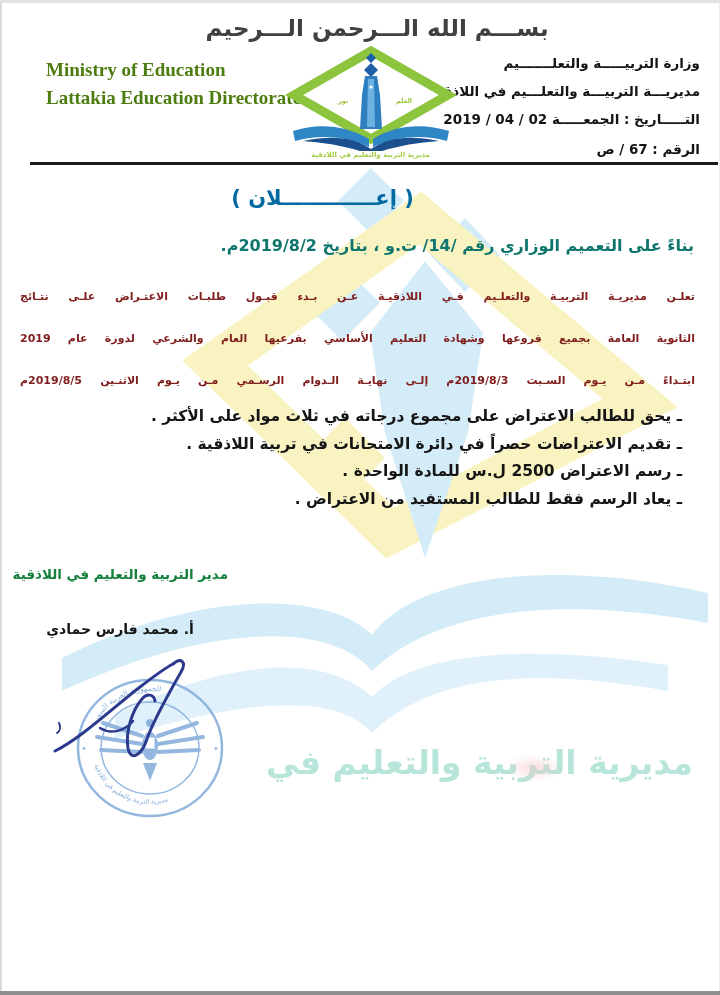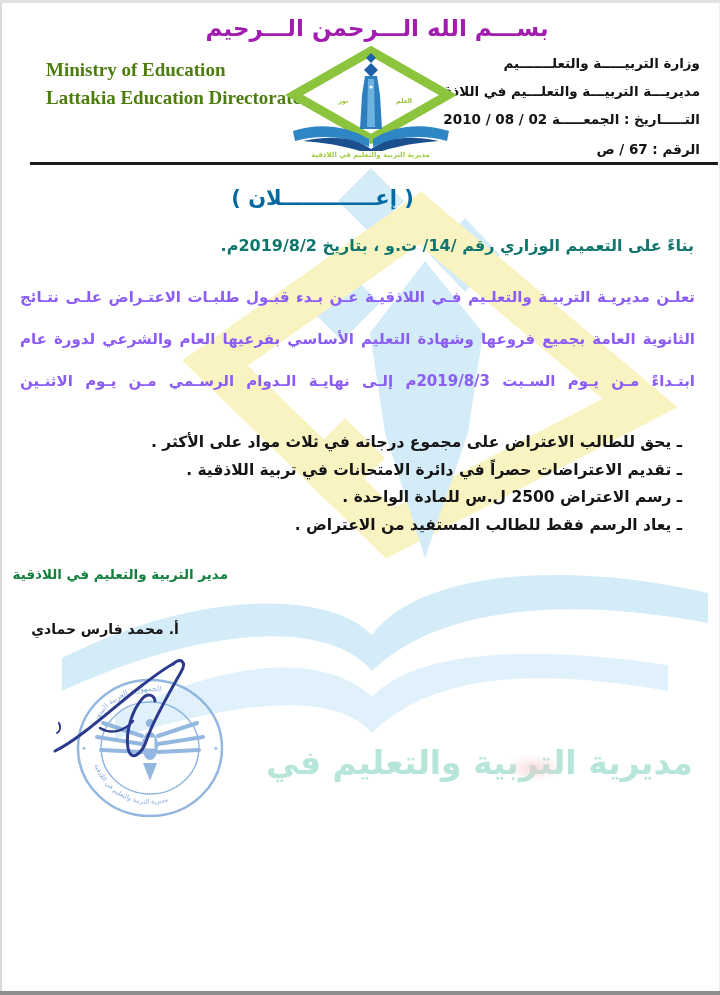--- a/index.html
+++ b/index.html
@@ -6,21 +6,21 @@
   .page{
     position:relative;width:720px;height:995px;margin:0 auto;background:#ffffff;
     overflow:hidden;font-family:"DejaVu Sans",sans-serif;
     border-top:3px solid #e2e2e2;
     box-shadow:inset 2px 0 0 #dadada, inset -1px 0 0 #ededed;
   }
   .abs{position:absolute;}
   
   .bismillah{
     top:12px;left:34px;right:0;text-align:center;
-    font-weight:700;font-size:23px;color:#a21caf;direction:rtl;
+    font-weight:700;font-size:23px;color:#404040;direction:rtl;
     letter-spacing:-1px;
   }
   .eng{left:46px;color:#4d7c0f;font-family:Liberation Serif, serif;
     font-weight:700;font-size:19px;white-space:nowrap;}
   .eng1{top:56px;} .eng2{top:84px;}
   .ar-head{right:20px;direction:rtl;text-align:right;white-space:nowrap;
     font-weight:700;font-size:13.5px;color:#141414;}
   .arh1{top:52px;} .arh2{top:80px;} .arh3{top:108px;} .arh4{top:138px;}
   .logo-wrap{left:283px;top:40px;width:175px;height:108px;}
   .logo-caption{top:148px;left:283px;width:175px;text-align:center;
@@ -31,31 +31,31 @@
     top:183px;left:0;width:645px;text-align:center;direction:rtl;
     color:#0369a1;font-weight:700;font-size:21px;white-space:nowrap;
   }
   .intro{
     top:233px;right:26px;direction:rtl;text-align:right;white-space:nowrap;
     font-weight:700;font-size:16px;color:#0f766e;
   }
   .body-block{top:273px;left:20px;right:25px;}
   .para-line{
     direction:rtl;height:42px;line-height:42px;overflow:hidden;
-    font-weight:700;font-size:15px;color:#8b5cf6;
+    font-weight:700;font-size:11px;color:#7f1d1d;
     text-align:justify;text-align-last:justify;-moz-text-align-last:justify;
   }
-  .bullets{top:400px;right:38px;direction:rtl;text-align:right;margin-top:26px;}
+  .bullets{top:400px;right:38px;direction:rtl;text-align:right;}
   .bullet{
     white-space:nowrap;font-weight:700;font-size:15.5px;line-height:27.5px;color:#151515;
   }
   
   .sig-title{top:563px;left:28px;width:200px;text-align:center;direction:rtl;
     font-weight:700;font-size:13.5px;color:#15803d;white-space:nowrap;}
-  .sig-name{top:618px;left:25px;width:160px;text-align:center;direction:rtl;
+  .sig-name{top:618px;left:40px;width:160px;text-align:center;direction:rtl;
     font-weight:700;font-size:14px;color:#151515;white-space:nowrap;}
   .stamp-wrap{left:45px;top:648px;width:210px;height:175px;}
   
   .wm-svg{left:0;top:0;z-index:0;}
   .layer{z-index:2;}
   .wm-text{
     top:740px;right:27px;direction:rtl;white-space:nowrap;
     font-weight:700;font-size:33px;color:#b7e5da;letter-spacing:1px;z-index:1;margin-left:44px;
   }
   .smudge{left:505px;top:752px;width:58px;height:26px;border-radius:50%;
@@ -84,21 +84,21 @@
   <div class="abs wm-text">مديرية التربية والتعليم في</div>
   <div class="abs smudge"></div>
 
   <div class="abs bismillah layer">بســـم الله الـــرحمن الـــرحيم</div>
 
   <div class="abs eng eng1 layer">Ministry of Education</div>
   <div class="abs eng eng2 layer">Lattakia Education Directorate</div>
 
   <div class="abs ar-head arh1 layer">وزارة التربيـــــة والتعلـــــــيم</div>
   <div class="abs ar-head arh2 layer">مديريـــة التربيـــة والتعلـــيم في اللاذقيـــة</div>
-  <div class="abs ar-head arh3 layer">التـــــاريخ : الجمعـــــة 02 / 08 / 2010</div>
+  <div class="abs ar-head arh3 layer">التـــــاريخ : الجمعـــــة 02 / 04 / 2019</div>
   <div class="abs ar-head arh4 layer">الرقم : 67 / ص</div>
 
   <svg class="abs logo-wrap layer" width="175" height="108" viewBox="0 0 175 108">
     <polygon points="88,8 165,52 88,96 11,52" fill="#ffffff" stroke="#8dc43e" stroke-width="9"></polygon>
     <polygon points="88,10 93,15 88,20 83,15" fill="#1d5fa8"></polygon>
     <polygon points="88,20 95,27 88,34 81,27" fill="#1d5fa8"></polygon>
     <polygon points="82,33 94,33 97,52 99,86 77,86 79,52" fill="#2e7fc0"></polygon>
     <polygon points="85,36 91,36 92,84 84,84" fill="#6db3e2"></polygon>
     <circle cx="88" cy="44" r="1.6" fill="#ffffff"></circle>
     <text x="113" y="60" font-size="6.5" font-weight="bold" fill="#9dc53c">العلم</text>

